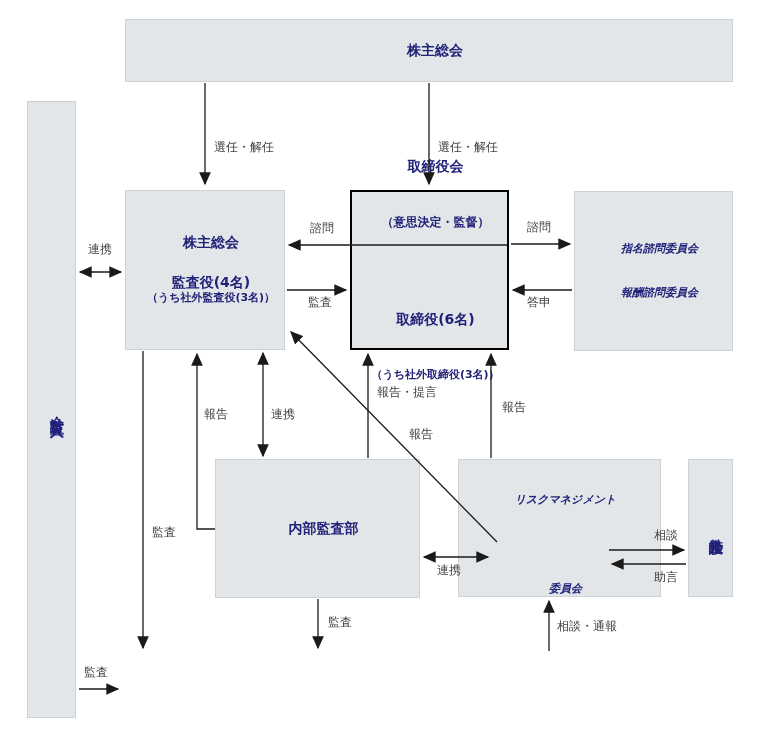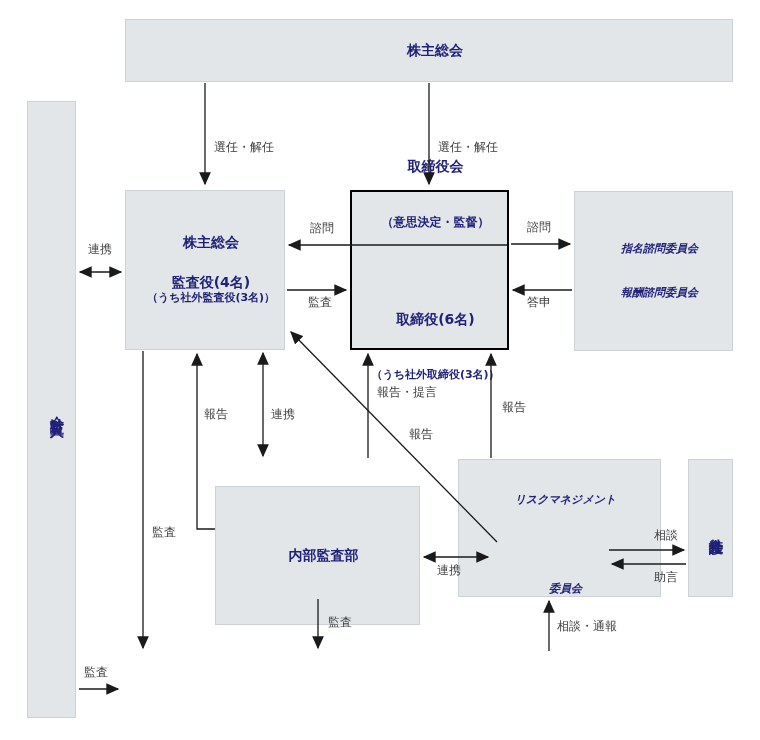--- a/index.html
+++ b/index.html
@@ -47,21 +47,21 @@
     <div class="t14">取締役(6名)</div>
     <div class="t11">（うち社外取締役(3名)）</div>
   </div>
 
   <div class="box" style="left:574px;top:191px;width:159px;height:160px;">
     <div class="t13">指名諮問委員会</div>
     <div style="height:30px;"></div>
     <div class="t13">報酬諮問委員会</div>
   </div>
 
-  <div class="box" style="left:215px;top:459px;width:205px;height:139px;margin-top:27px;">
+  <div class="box" style="left:215px;top:459px;width:205px;height:139px;">
     <div class="t14">内部監査部</div>
   </div>
 
   <div class="box" style="left:448px;top:459px;width:203px;height:138px;justify-content:space-between;padding-top:33px;margin-left:10px;">
     <div class="t13">リスクマネジメント</div>
     <div class="t13">委員会</div>
   </div>
 
 
   <div class="box" style="left:688px;top:459px;width:45px;height:138px;">

